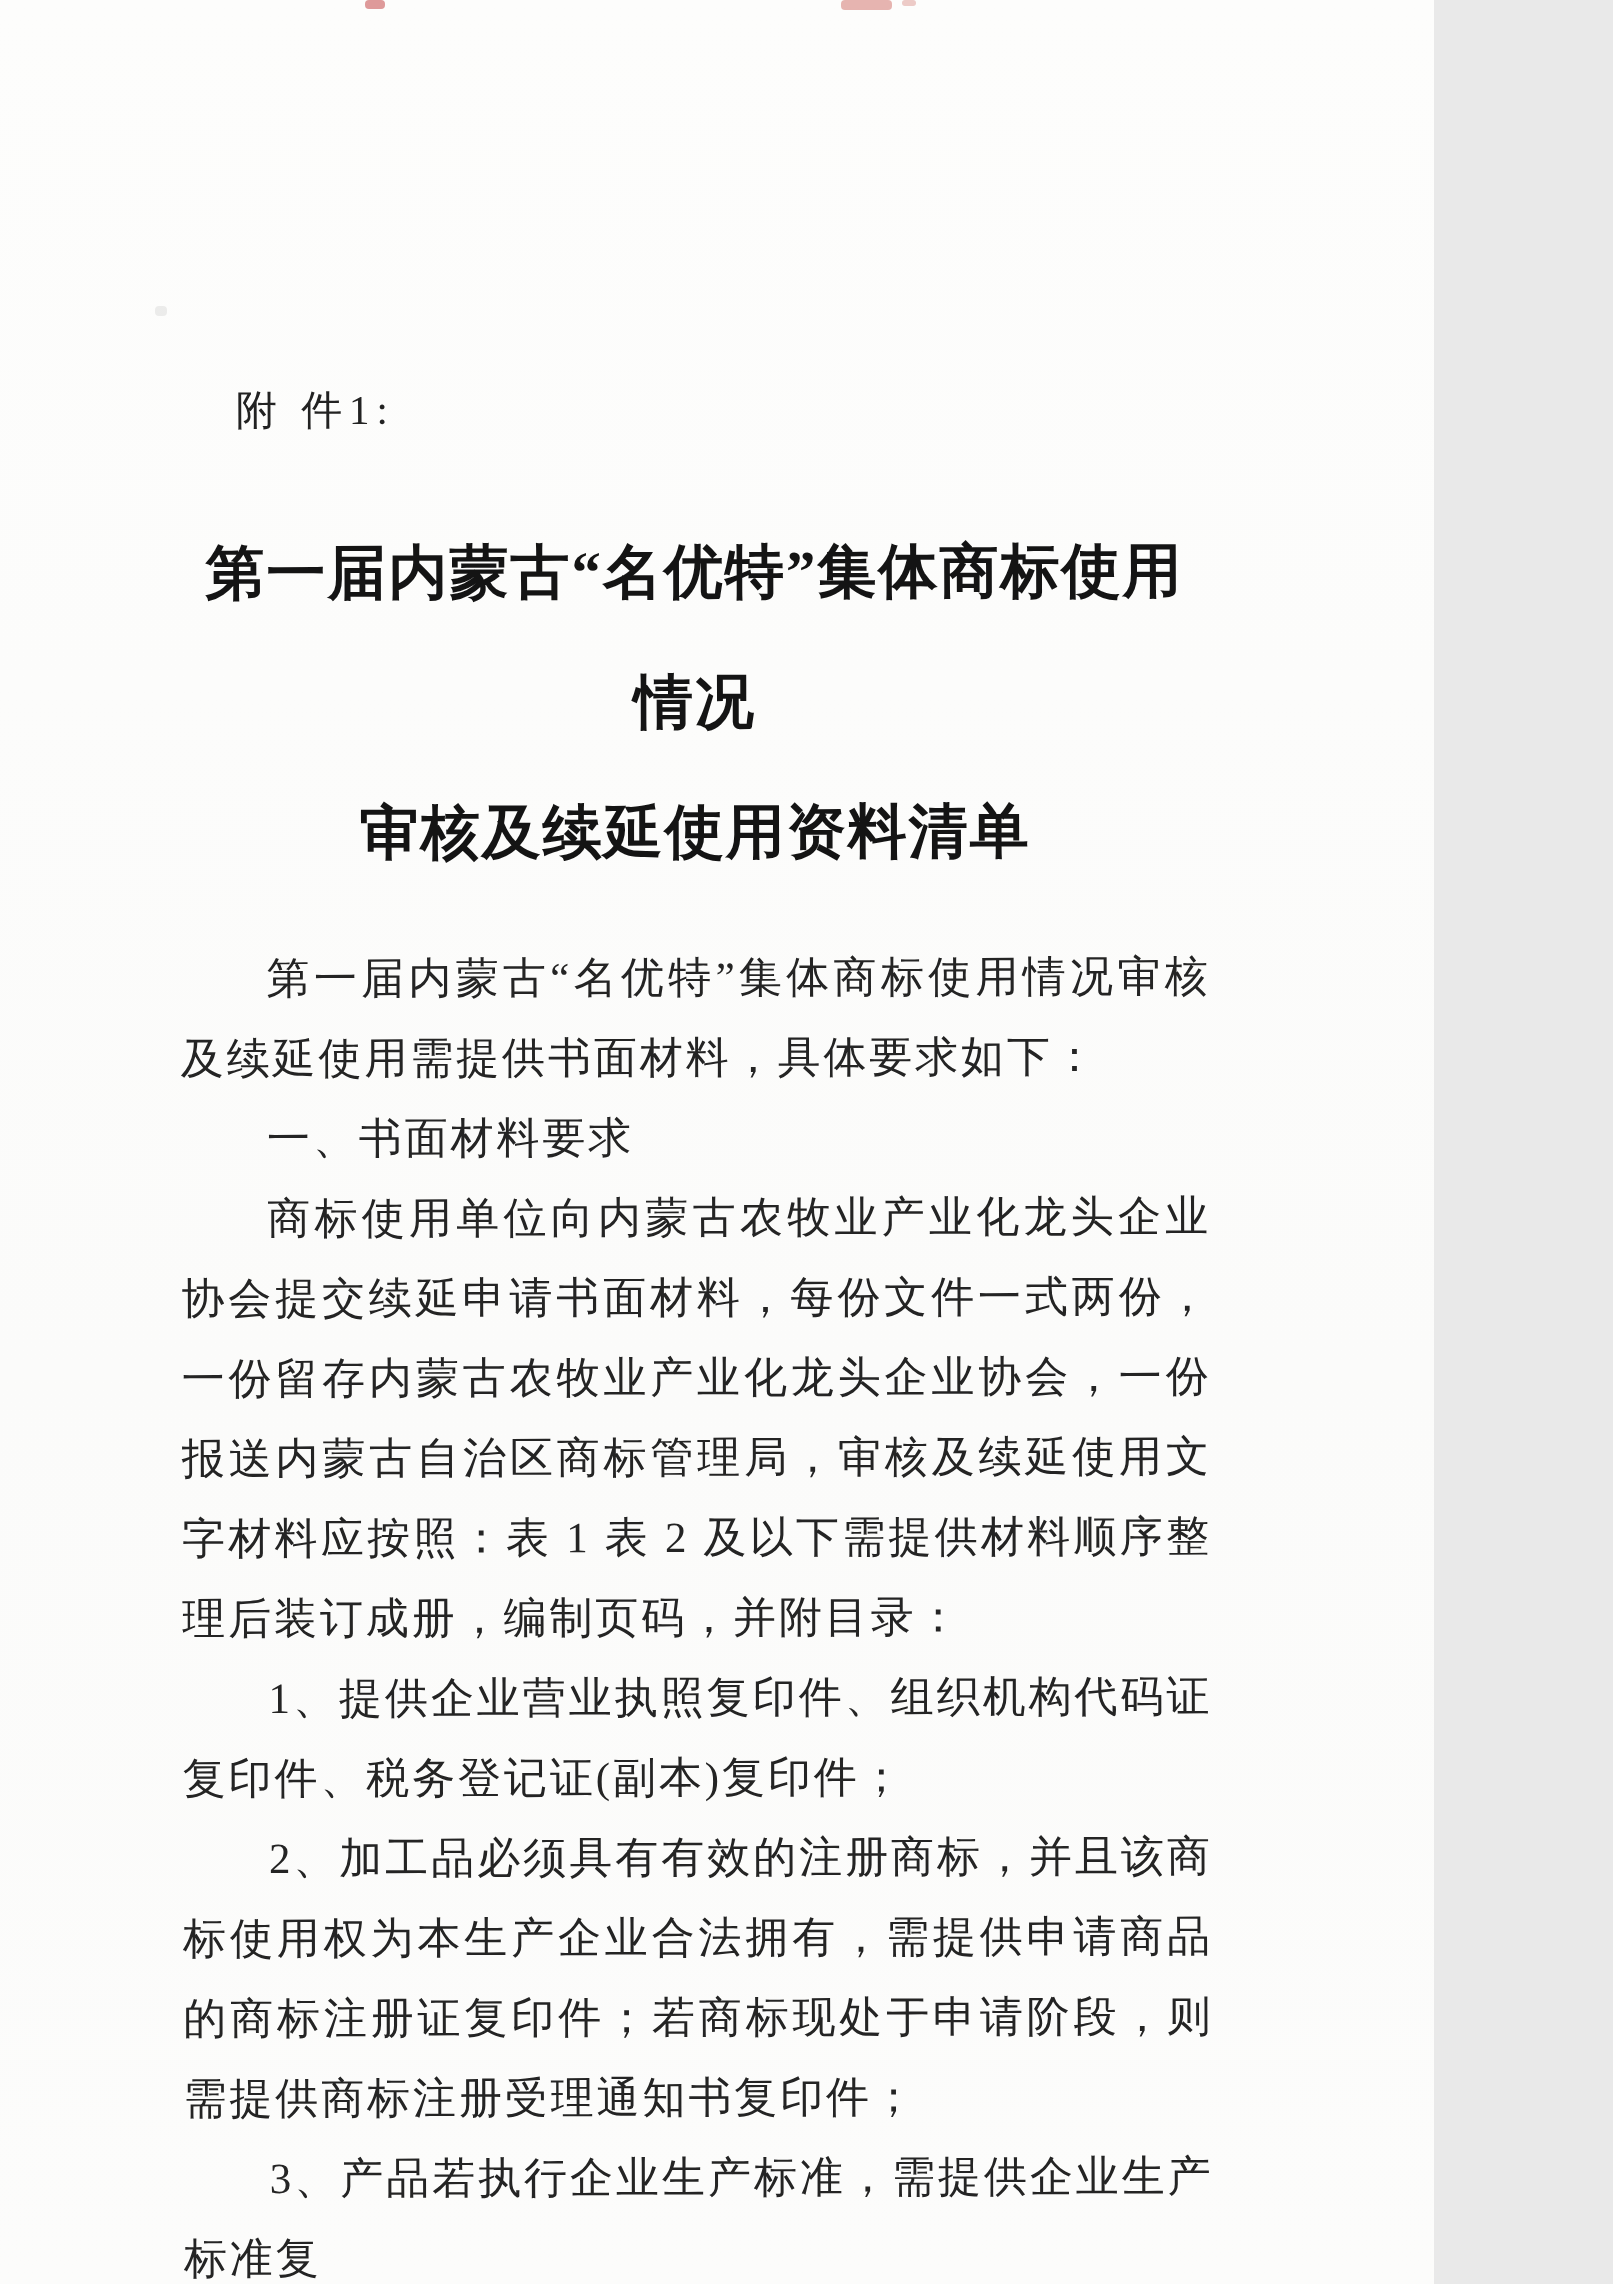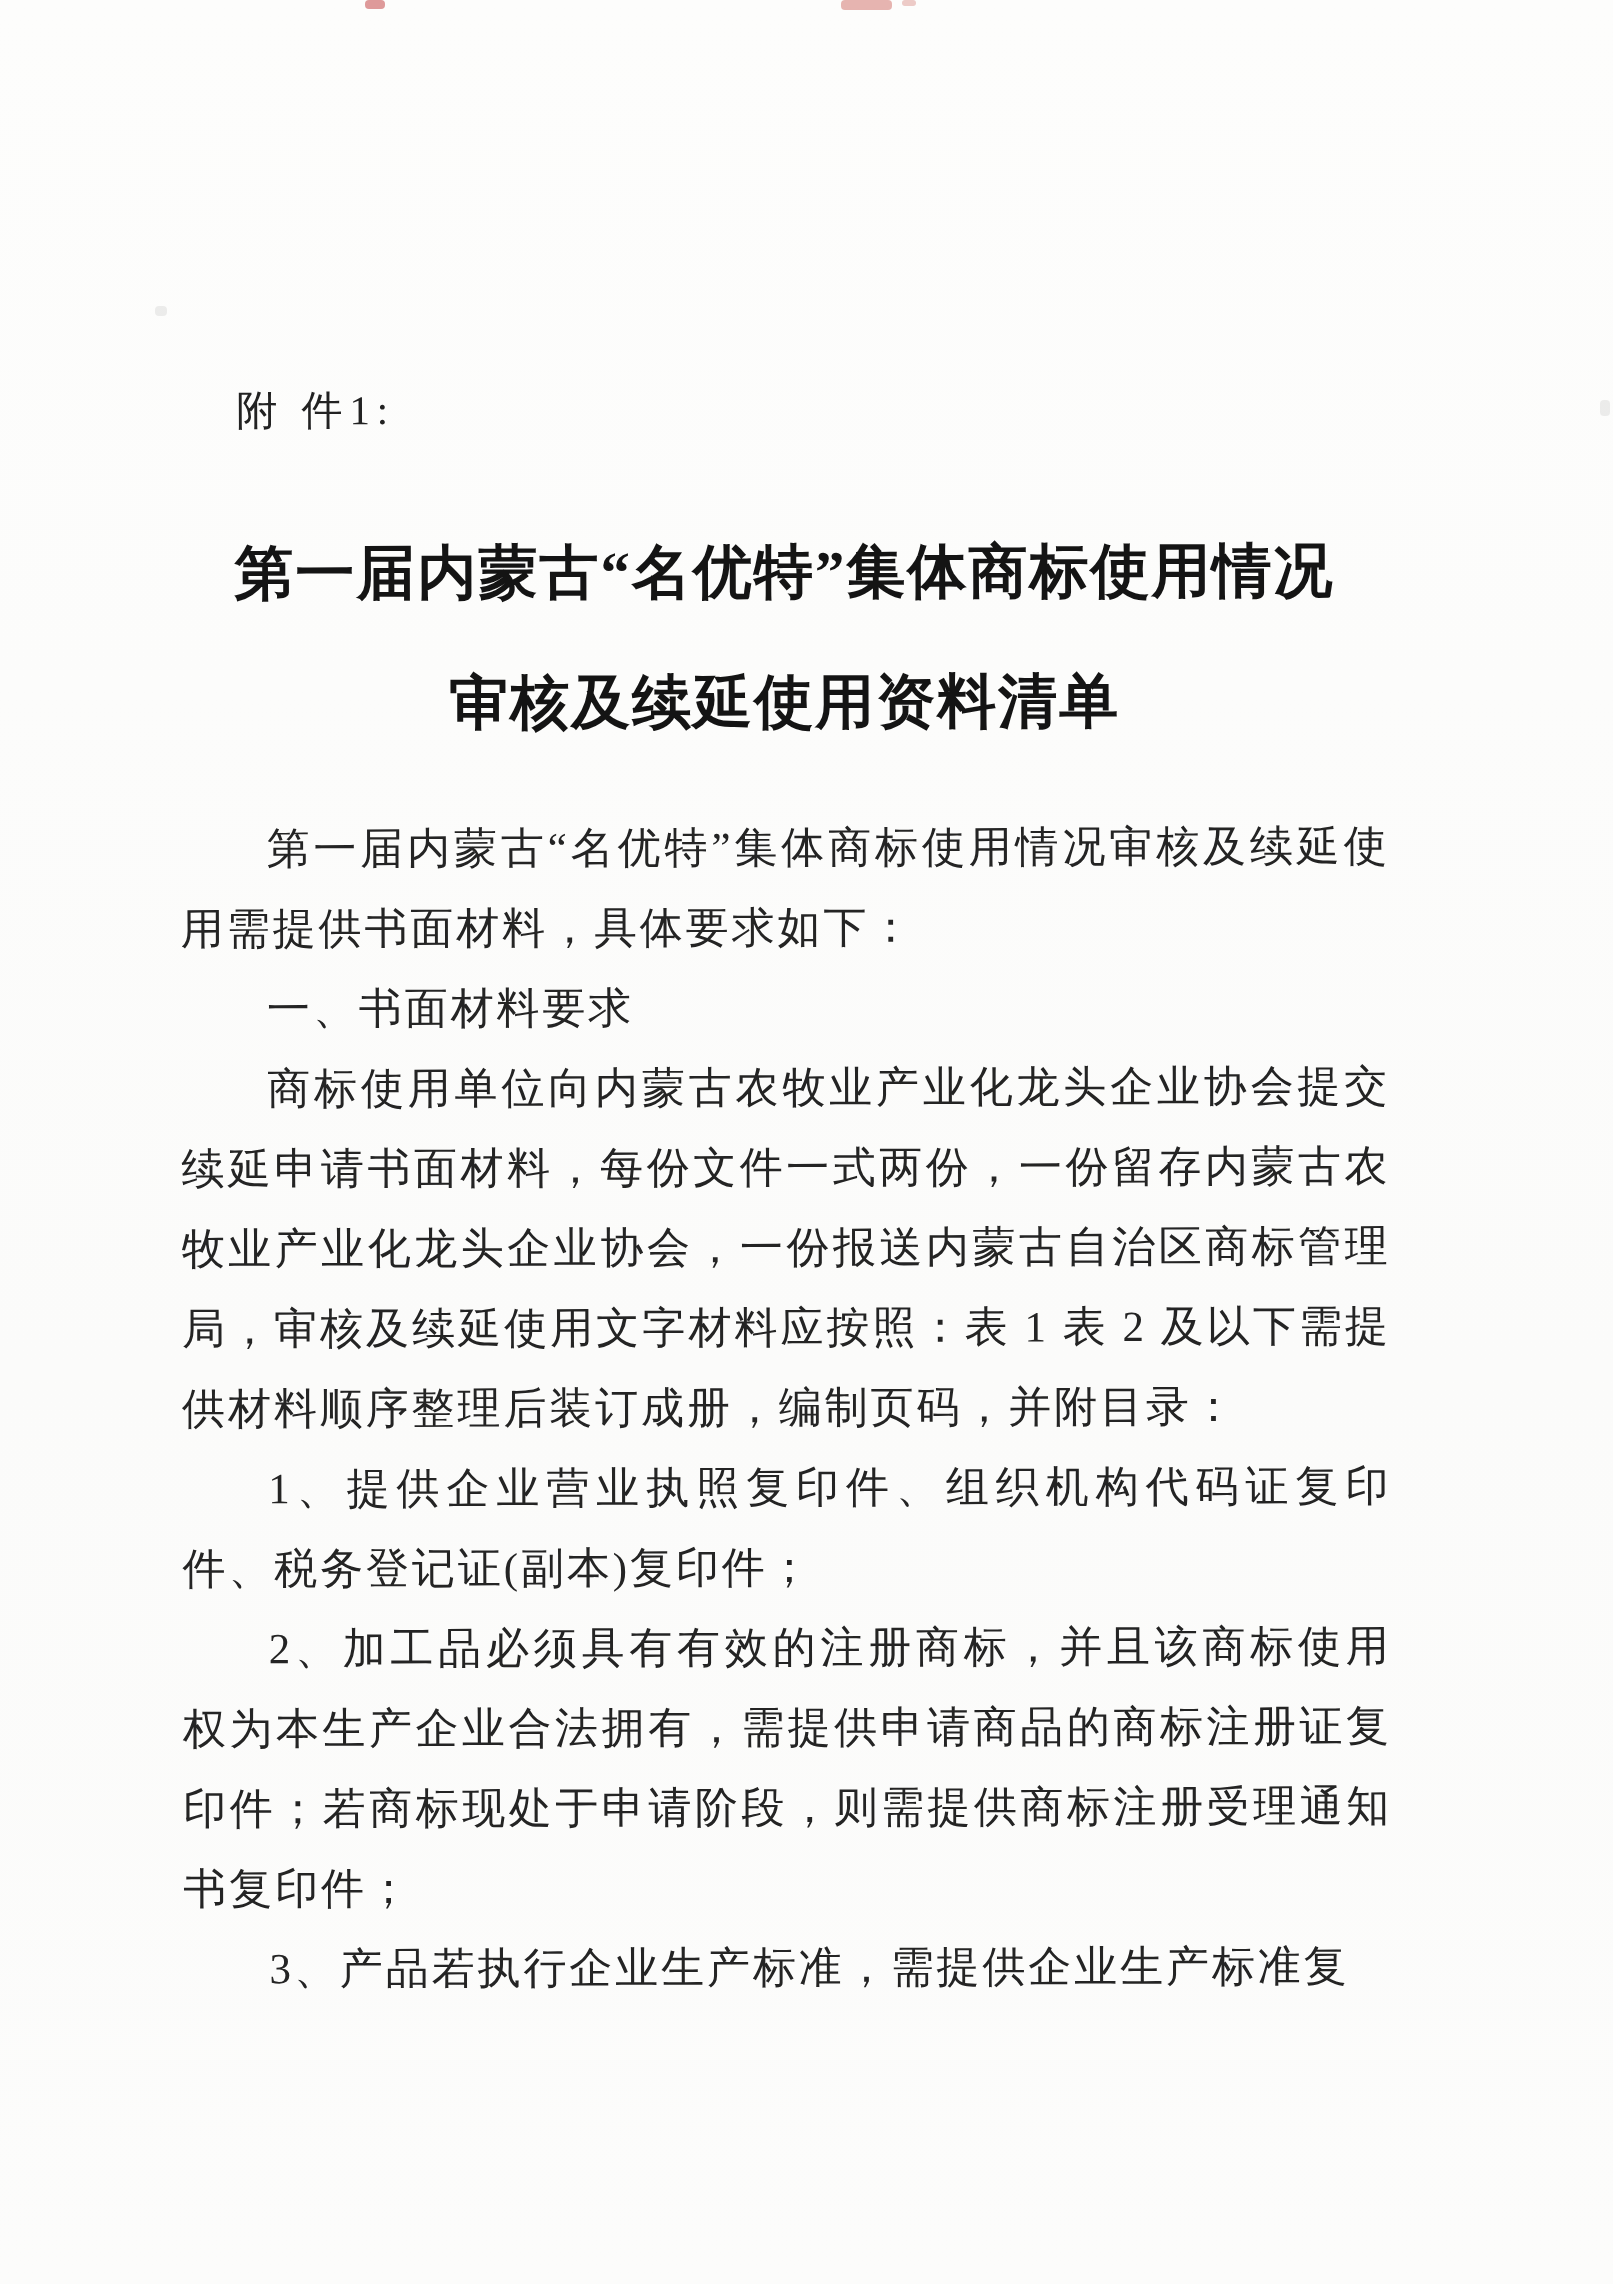--- a/index.html
+++ b/index.html
@@ -4,21 +4,21 @@
 <style>
   html, body { margin: 0; padding: 0; }
   body {
     width: 1613px;
     height: 2285px;
     background: #e9e9e9;
     font-family: "Liberation Serif", "DejaVu Serif", serif;
   }
   .page {
     position: relative;
-    width: 1613px;
+    width: 1434px;
     height: 2285px;
     background: linear-gradient(180deg, #fdfdfc 0%, #fbfbfa 60%, #fcfcfb 100%);
     overflow: hidden;
     color: #1c1c1c;
   }
   
   .artifact { position: absolute; border-radius: 3.9px; }
   .red-mark-1 { left: 365px; top: 0; width: 19.6px; height: 8.8px; background: rgba(196, 72, 72, 0.55); }
   .red-mark-2 { left: 841px; top: 0; width: 51px; height: 9.8px; background: rgba(201, 90, 84, 0.45); }
   .red-mark-3 { left: 902px; top: 0; width: 13.7px; height: 5.9px; background: rgba(205, 110, 100, 0.35); }

